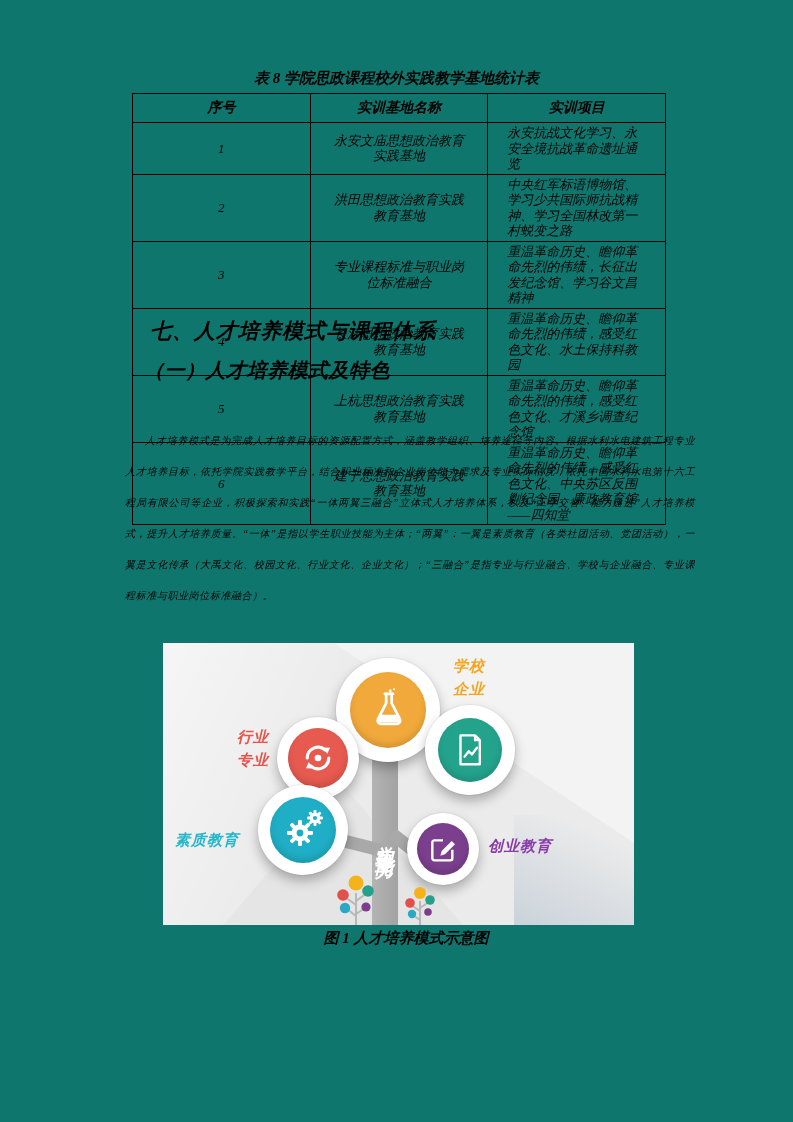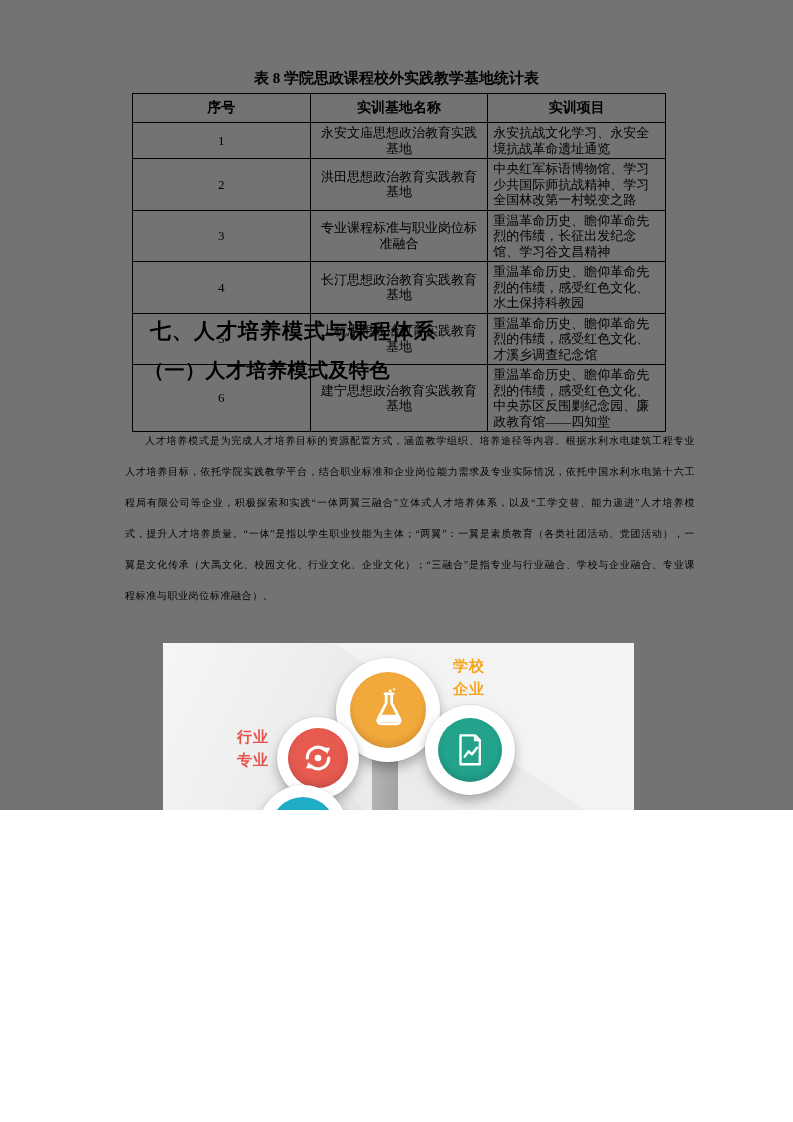--- a/index.html
+++ b/index.html
@@ -1,33 +1,34 @@
 <!DOCTYPE html>
 <html><head>
 <meta charset="utf-8">
 <style>
   * { margin: 0; padding: 0; box-sizing: border-box; }
   body { background: #fff; font-family: "Liberation Serif", serif; }
   .page {
-    position: relative; width: 793px; height: 810px;
-    background: #737373; overflow: hidden; margin: 0 auto;
+    position: relative; width: 793px; height: 1122px;
+    background: #0f766e; overflow: hidden; margin: 0 auto;
     color: #000;
+    font-style: italic;
   }
   
   .table-title {
     position: absolute; top: 69px; left: 0; width: 100%;
     text-align: center; font-weight: bold; font-size: 15px;
     font-family: "Liberation Serif", serif;
   }
   table.base-table {
     position: absolute; left: 132px; top: 93px; width: 534px;
     border-collapse: collapse; table-layout: fixed;
   }
   table.base-table th, table.base-table td {
-    border: 1.4px solid #000; padding: 2px 5px;
+    border: 1.4px solid #000; padding: 2px 19px;
     font-size: 13px; line-height: 15.5px; vertical-align: middle;
   }
   table.base-table th { font-size: 14px; font-weight: bold; text-align: center; height: 29px; }
   td.col-num { text-align: center; width: 52px; }
   td.col-name { text-align: center; width: 187px; font-size: 13px; }
   td.col-proj { text-align: left; width: 295px; font-size: 12.6px; }
   tr.r1 td { height: 30px; }
   tr.r2 td { height: 32px; }
   
   .heading1 {

